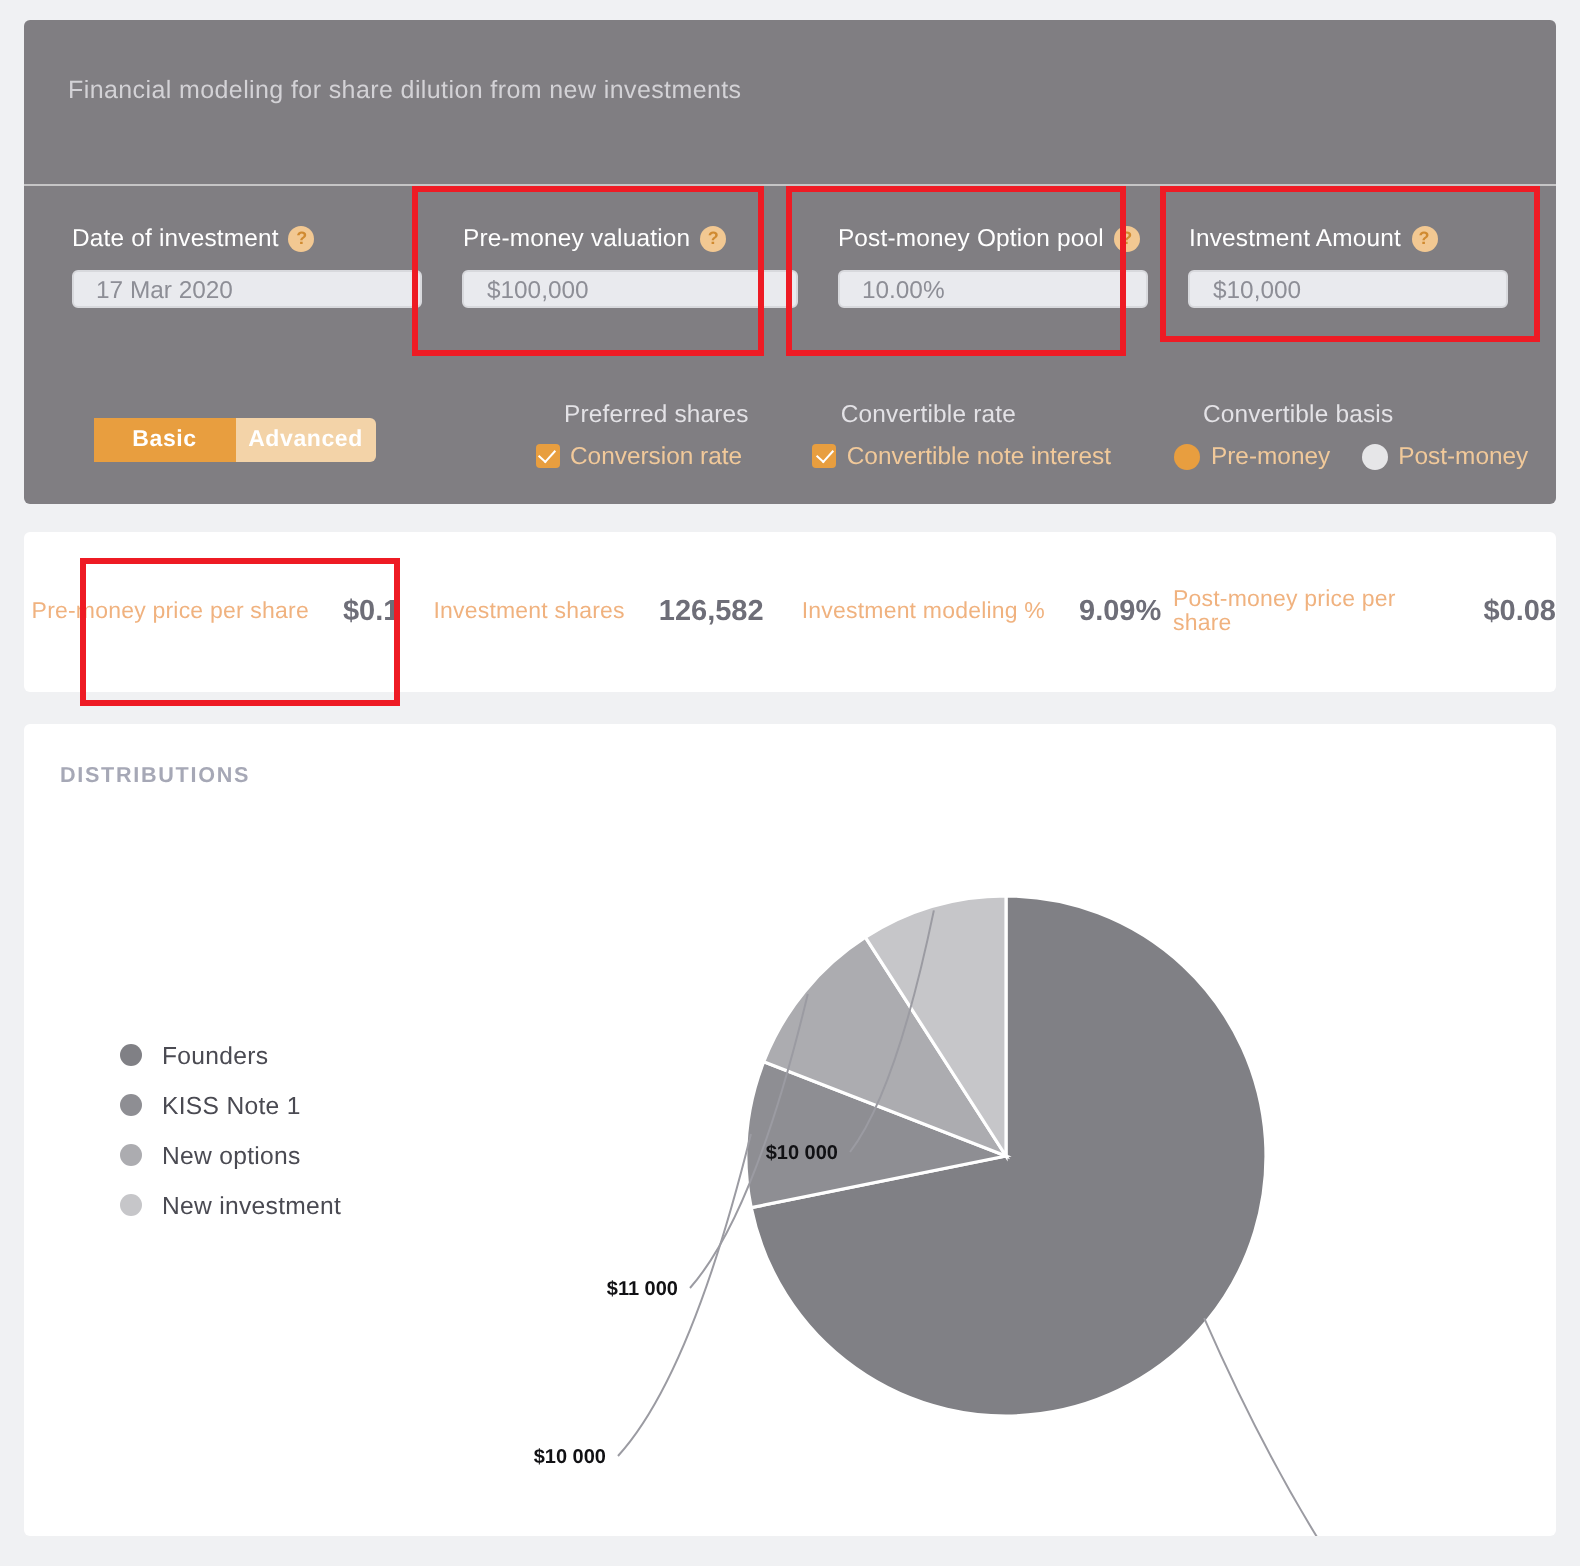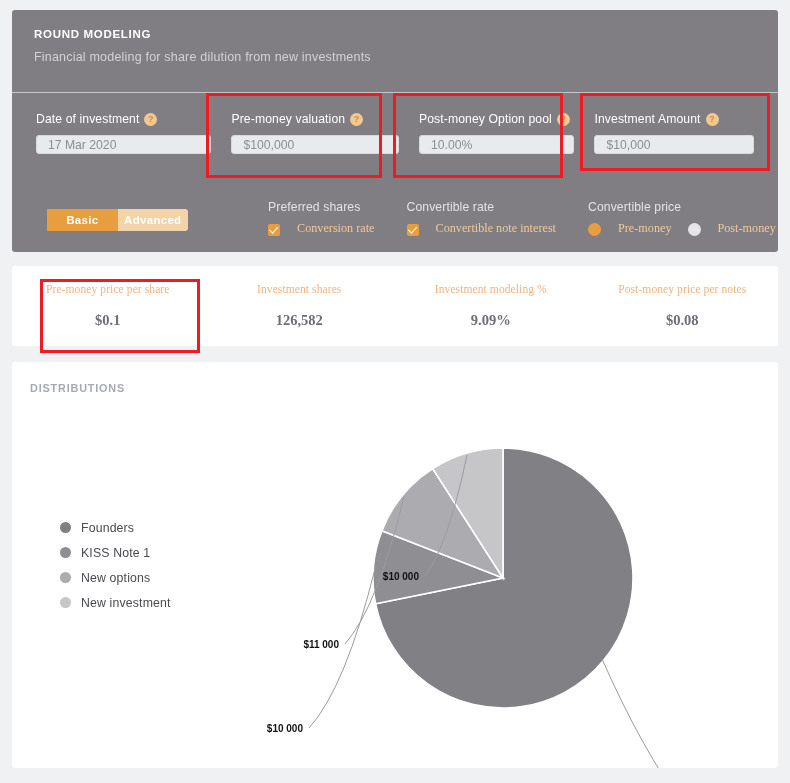--- a/index.html
+++ b/index.html
@@ -79,24 +79,24 @@
   .toggle div {
     flex: 1; display: flex; align-items: center; justify-content: center;
     font-size: 11.5px; font-weight: bold; letter-spacing: .3px; color: #ffffff;
   }
   .tg-on  { background: #e89e3f; margin-left: 11px; }
   .tg-off { background: #f3d3a8; }
 
   .opt-group { margin-left: 32px; }
   .opt-group.g1 { margin-left: 80px; }
   .opt-title {
-    font-size: 12.2px; color: #e3e2e6; letter-spacing: .1px; white-space: nowrap;
+    font-size: 12.2px; color: #e3e2e6; letter-spacing: .1px; white-space: nowrap; margin-left: 14px;
   }
   .opt-row { margin-top: 7px; display: flex; align-items: center; gap: 16px; }
-  .chk-item, .rad-item { display: flex; align-items: flex-end; gap: 17px; font-family: Liberation Serif, serif; }
+  .chk-item, .rad-item { display: flex; align-items: center; gap: 5px; }
   .chk {
     width: 12px; height: 12px; border-radius: 2px; background: #e89e3f;
     position: relative; flex: none;
   }
   .chk::after {
     content: ""; position: absolute; left: 3.2px; top: 1.2px;
     width: 4px; height: 7px; border: solid #ffffff;
     border-width: 0 1.8px 1.8px 0; transform: rotate(42deg);
   }
   .opt-label { font-size: 12.2px; color: #f1c99a; white-space: nowrap; }
@@ -107,22 +107,22 @@
   .rad-off { background: #e6e6e8; }
 
   
   .metrics {
     position: absolute; left: 12px; top: 266px;
     width: 766px; height: 80px;
     background: #ffffff; border-radius: 3px;
     display: flex;
   }
   .metric {
-    flex: 1; display: flex; flex-direction: column;
-    align-items: center; justify-content: center; gap: 17px; font-family: Liberation Serif, serif;
+    flex: 1; display: flex; flex-direction: row;
+    align-items: center; justify-content: center; gap: 17px;
   }
   .metric-label { font-size: 11.5px; color: #f0b27f; letter-spacing: .1px; }
   .metric-value { font-size: 14.5px; font-weight: bold; color: #6e6e78; }
 
   
   .dist {
     position: absolute; left: 12px; top: 362px;
     width: 766px; height: 406px;
     background: #ffffff; border-radius: 3px;
   }
@@ -142,21 +142,20 @@
     font-size: 10px; font-weight: bold; fill: #111114;
   }
 </style>
 </head>
 <body>
 
 <div class="page">
 
   <div class="round-card">
     <div class="round-head">
-      <div class="round-title">ROUND MODELING</div>
       <div class="round-sub">Financial modeling for share dilution from new investments</div>
     </div>
     <div class="round-divider"></div>
 
     <div class="fields">
       <div class="field f-date">
         <div class="field-label">
           <span>Date of investment</span>
           <span class="help">?</span>
         </div>
@@ -208,21 +207,21 @@
         <div class="opt-title">Convertible rate</div>
         <div class="opt-row">
           <div class="chk-item">
             <span class="chk"></span>
             <span class="opt-label">Convertible note interest</span>
           </div>
         </div>
       </div>
 
       <div class="opt-group">
-        <div class="opt-title">Convertible price</div>
+        <div class="opt-title">Convertible basis</div>
         <div class="opt-row">
           <div class="rad-item">
             <span class="rad rad-on"></span>
             <span class="opt-label">Pre-money</span>
           </div>
           <div class="rad-item">
             <span class="rad rad-off"></span>
             <span class="opt-label">Post-money</span>
           </div>
         </div>
@@ -237,21 +236,21 @@
     </div>
     <div class="metric">
       <div class="metric-label">Investment shares</div>
       <div class="metric-value">126,582</div>
     </div>
     <div class="metric">
       <div class="metric-label">Investment modeling %</div>
       <div class="metric-value">9.09%</div>
     </div>
     <div class="metric">
-      <div class="metric-label">Post-money price per notes</div>
+      <div class="metric-label">Post-money price per share</div>
       <div class="metric-value">$0.08</div>
     </div>
   </div>
 
   <div class="dist">
     <div class="dist-title">DISTRIBUTIONS</div>
     <div class="chart-wrap">
       <div class="legend" id="legend">
           <div class="legend-row">
             <span class="legend-dot" style="background: rgb(128, 128, 133);"></span>

